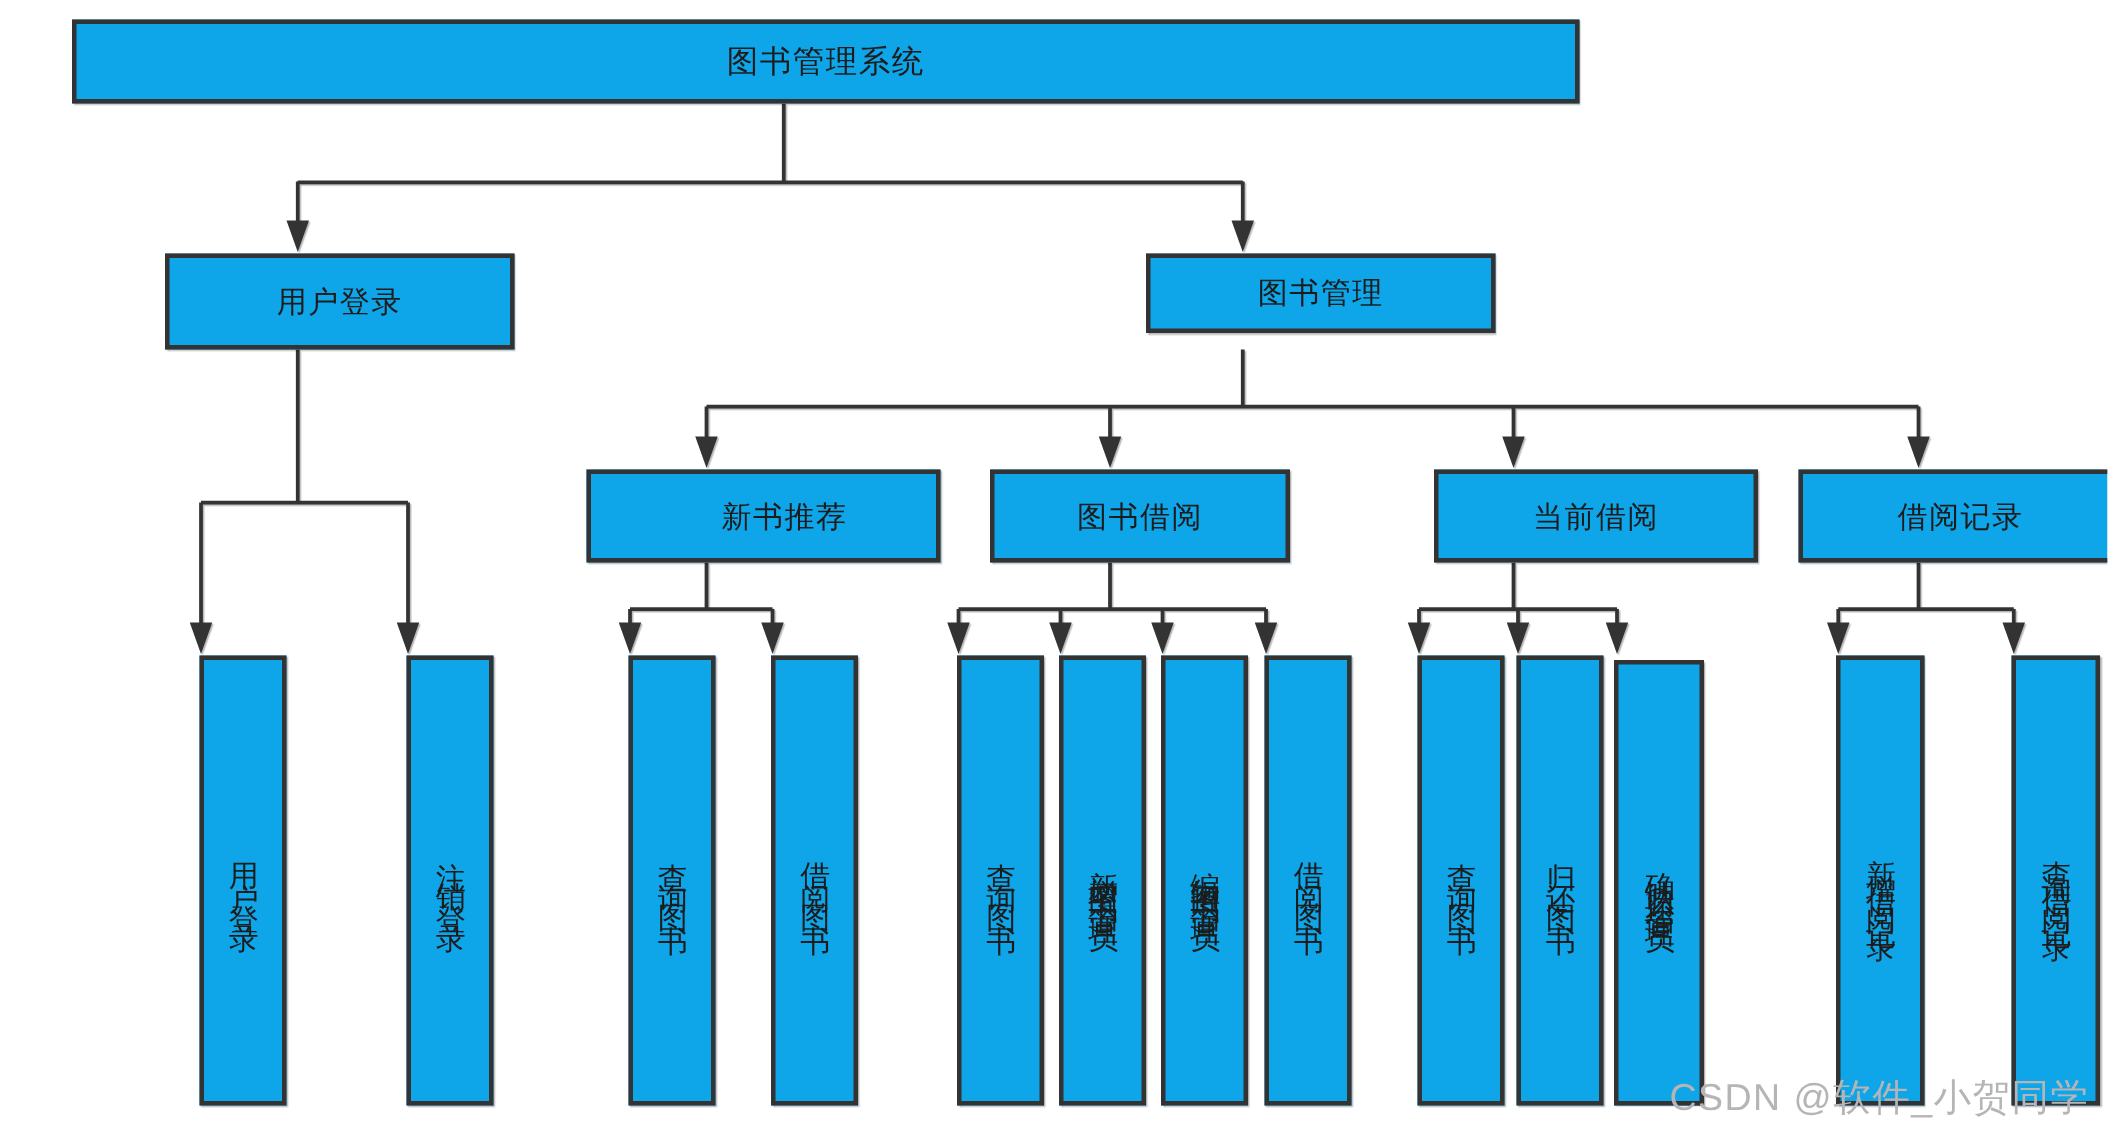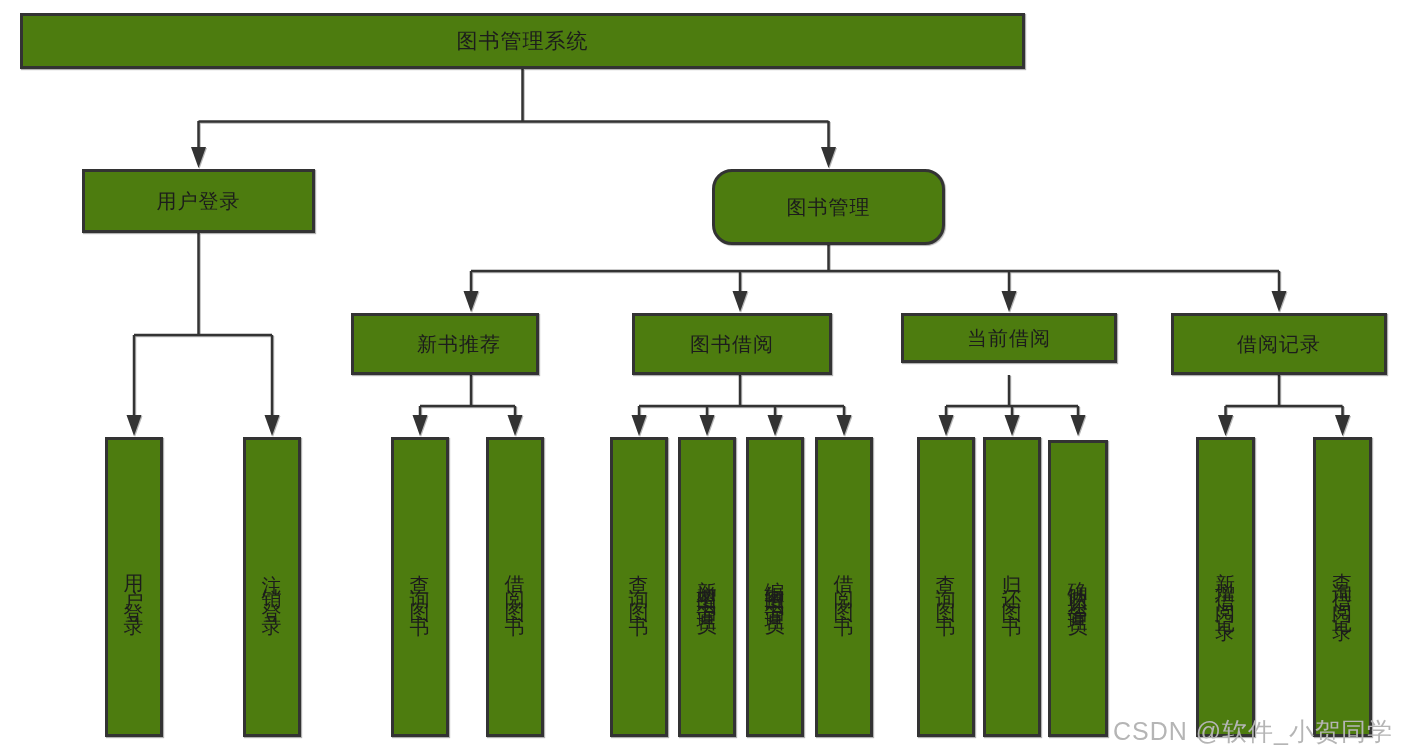--- a/index.html
+++ b/index.html
@@ -31,27 +31,28 @@
     stroke-width:2.5;
     fill:none;
   }
   #connectors polygon{
     fill:var(--line);
     stroke:none;
   }
   .node{
     position:absolute;
     box-sizing:border-box;
-    background:#4d7c0f;
+    background:#0ea5e9;
     border:3px solid var(--box-border);
     box-shadow:1px 1px 1px rgba(0,0,0,0.3);
     display:flex;
     align-items:center;
     justify-content:center;
     text-align:left;
+    margin-left:28px;
   }
   .node.h{
     font-size:20px;
     letter-spacing:1px;
   }
   .node.root{
     font-size:21px;
   }
   .node.leaf{
     padding:4px 0;
@@ -139,25 +140,25 @@
     <path d="M1225.5,406 H1342.5"></path>
     <path d="M1225.5,406 V418"></path>
     <polygon points="1218,415 1233,415 1225.5,436"></polygon>
     <path d="M1342.5,406 V418"></path>
     <polygon points="1335,415 1350,415 1342.5,436"></polygon>
   </svg>
 
   <div class="node h root" style="left:20px;top:13px;width:1005px;height:56px;">图书管理系统</div>
 
   <div class="node h" style="left:82px;top:169px;width:233px;height:64px;">用户登录</div>
-  <div class="node h" style="left:712px;top:169px;width:233px;height:76px;border-radius:20px;">图书管理</div>
-
-  <div class="node h" style="left:351px;top:313px;width:188px;height:62px;padding-left:28px;">新书推荐</div>
+  <div class="node h" style="left:736px;top:169px;width:233px;height:53px;">图书管理</div>
+
+  <div class="node h" style="left:363px;top:313px;width:236px;height:62px;padding-left:28px;">新书推荐</div>
   <div class="node h" style="left:632px;top:313px;width:200px;height:62px;">图书借阅</div>
-  <div class="node h" style="left:901px;top:313px;width:216px;height:50px;">当前借阅</div>
+  <div class="node h" style="left:928px;top:313px;width:216px;height:62px;">当前借阅</div>
   <div class="node h" style="left:1171px;top:313px;width:216px;height:62px;">借阅记录</div>
 
   <div class="node leaf" style="left:105px;top:437px;width:58px;height:300px;">
     <span class="leaf-label ls-wide">用户登录</span>
   </div>
   <div class="node leaf" style="left:243px;top:437px;width:58px;height:300px;">
     <span class="leaf-label ls-wide">注销登录</span>
   </div>
 
   <div class="node leaf" style="left:391px;top:437px;width:58px;height:300px;">

